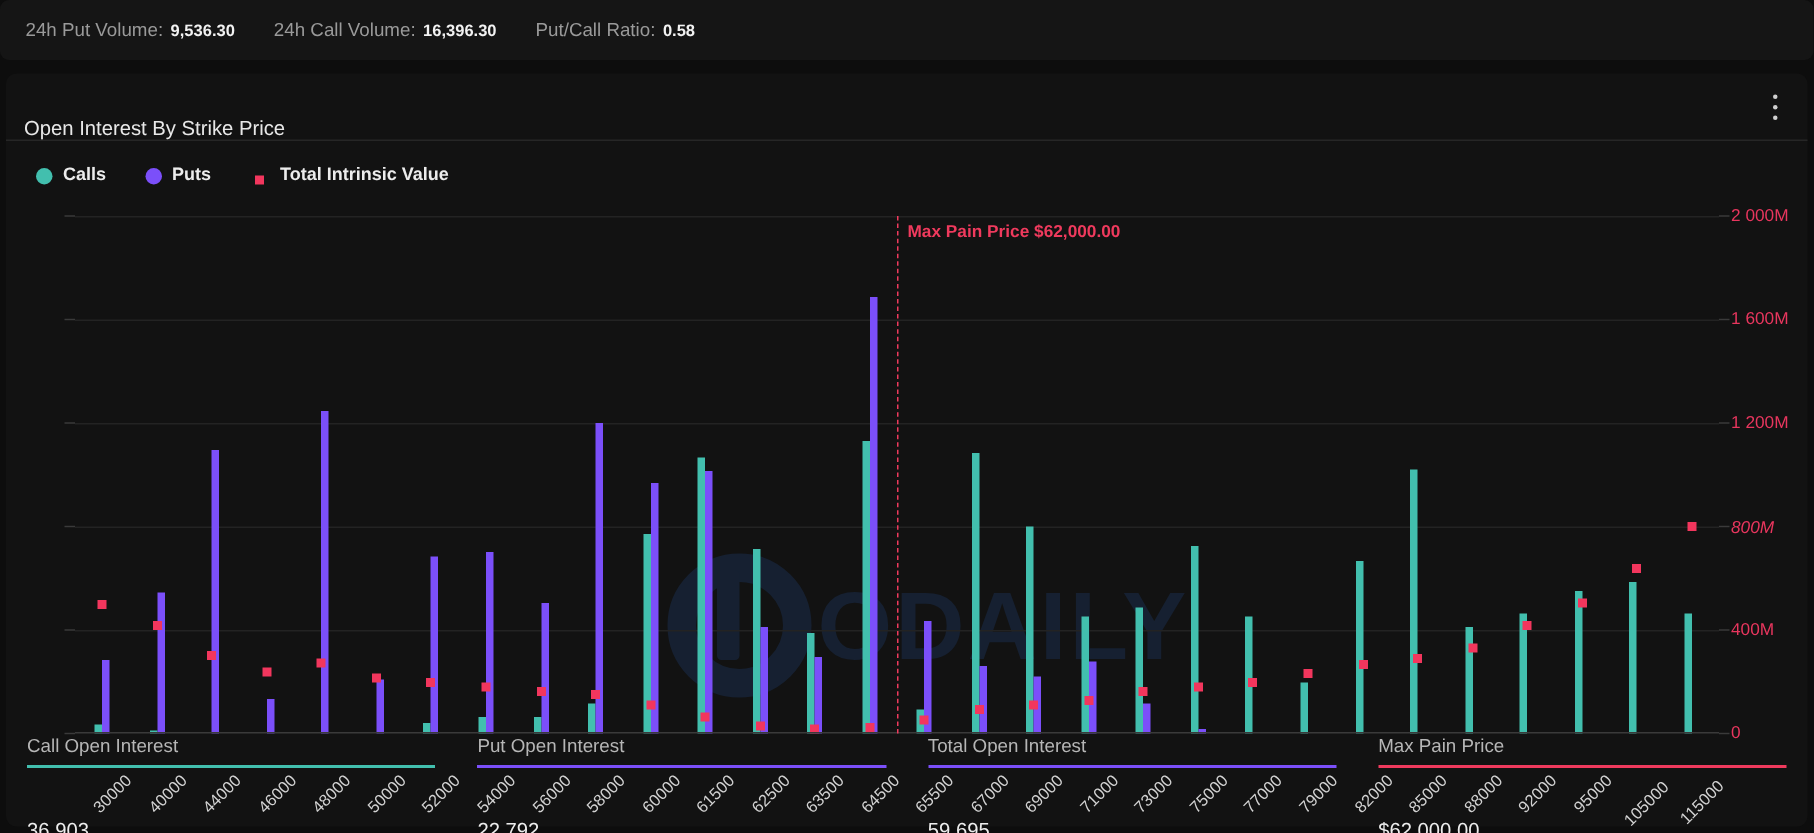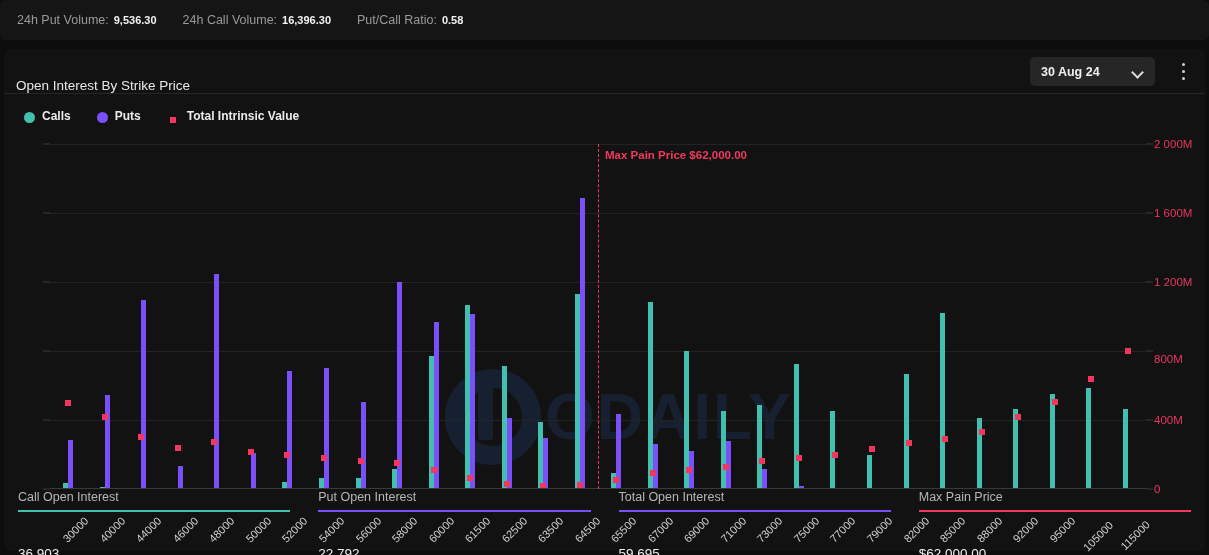--- a/index.html
+++ b/index.html
@@ -155,24 +155,20 @@
     <span class="vol-label">Put/Call Ratio:</span>
     <span class="vol-value">0.58</span>
   </div>
 </div>
 
 <div id="chart-panel">
 
   <div id="panel-header">
     <div id="panel-title">Open Interest By Strike Price</div>
 
-    <div id="date-select">
-      <span class="dtext">30 Aug 24</span>
-      <span class="chev"></span>
-    </div>
 
     <div id="kebab-menu">
       <i></i>
       <i></i>
       <i></i>
     </div>
   </div>
 
   <div id="legend">
     <div class="lg">
@@ -207,21 +203,21 @@
         <div class="tickmark" style="top: 207px; left: -7px;"></div>
         <div class="tickmark" style="top: 138px; left: -7px;"></div>
         <div class="tickmark" style="top: 69px; left: -7px;"></div>
         <div class="tickmark" style="top: 0px; left: -7px;"></div>
       </div>
     <div id="yaxis-right">
         <div class="ytick-r" style="top: 345px;">0</div>
         <div class="tickmark" style="top: 345px; left: 1096px;"></div>
         <div class="ytick-r" style="top: 276px;">400M</div>
         <div class="tickmark" style="top: 276px; left: 1096px;"></div>
-        <div class="ytick-r" style="top: 215px;">800M</div>
+        <div class="ytick-r" style="top: 208px; font-style: italic;">800M</div>
         <div class="tickmark" style="top: 207px; left: 1096px;"></div>
         <div class="ytick-r" style="top: 138px;">1 200M</div>
         <div class="tickmark" style="top: 138px; left: 1096px;"></div>
         <div class="ytick-r" style="top: 69px;">1 600M</div>
         <div class="tickmark" style="top: 69px; left: 1096px;"></div>
         <div class="ytick-r" style="top: 0px;">2 000M</div>
         <div class="tickmark" style="top: 0px; left: 1096px;"></div>
       </div>
     <div id="bars">
         <div class="slot" style="left: 13.2667px; width: 11px;">

